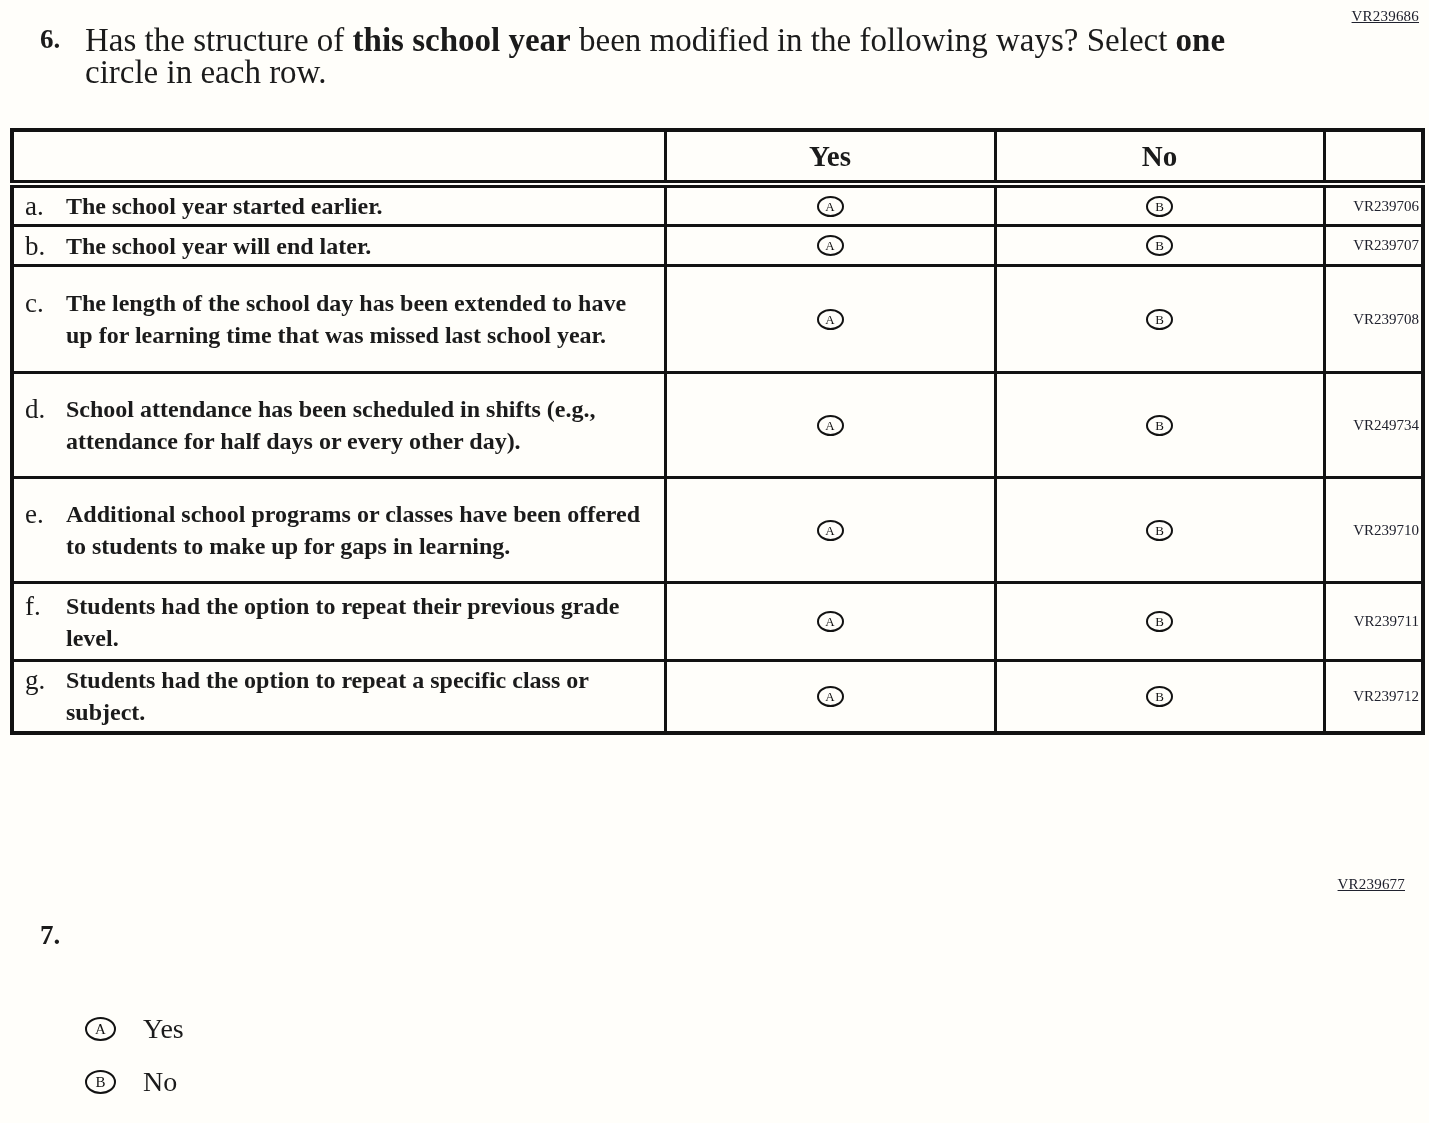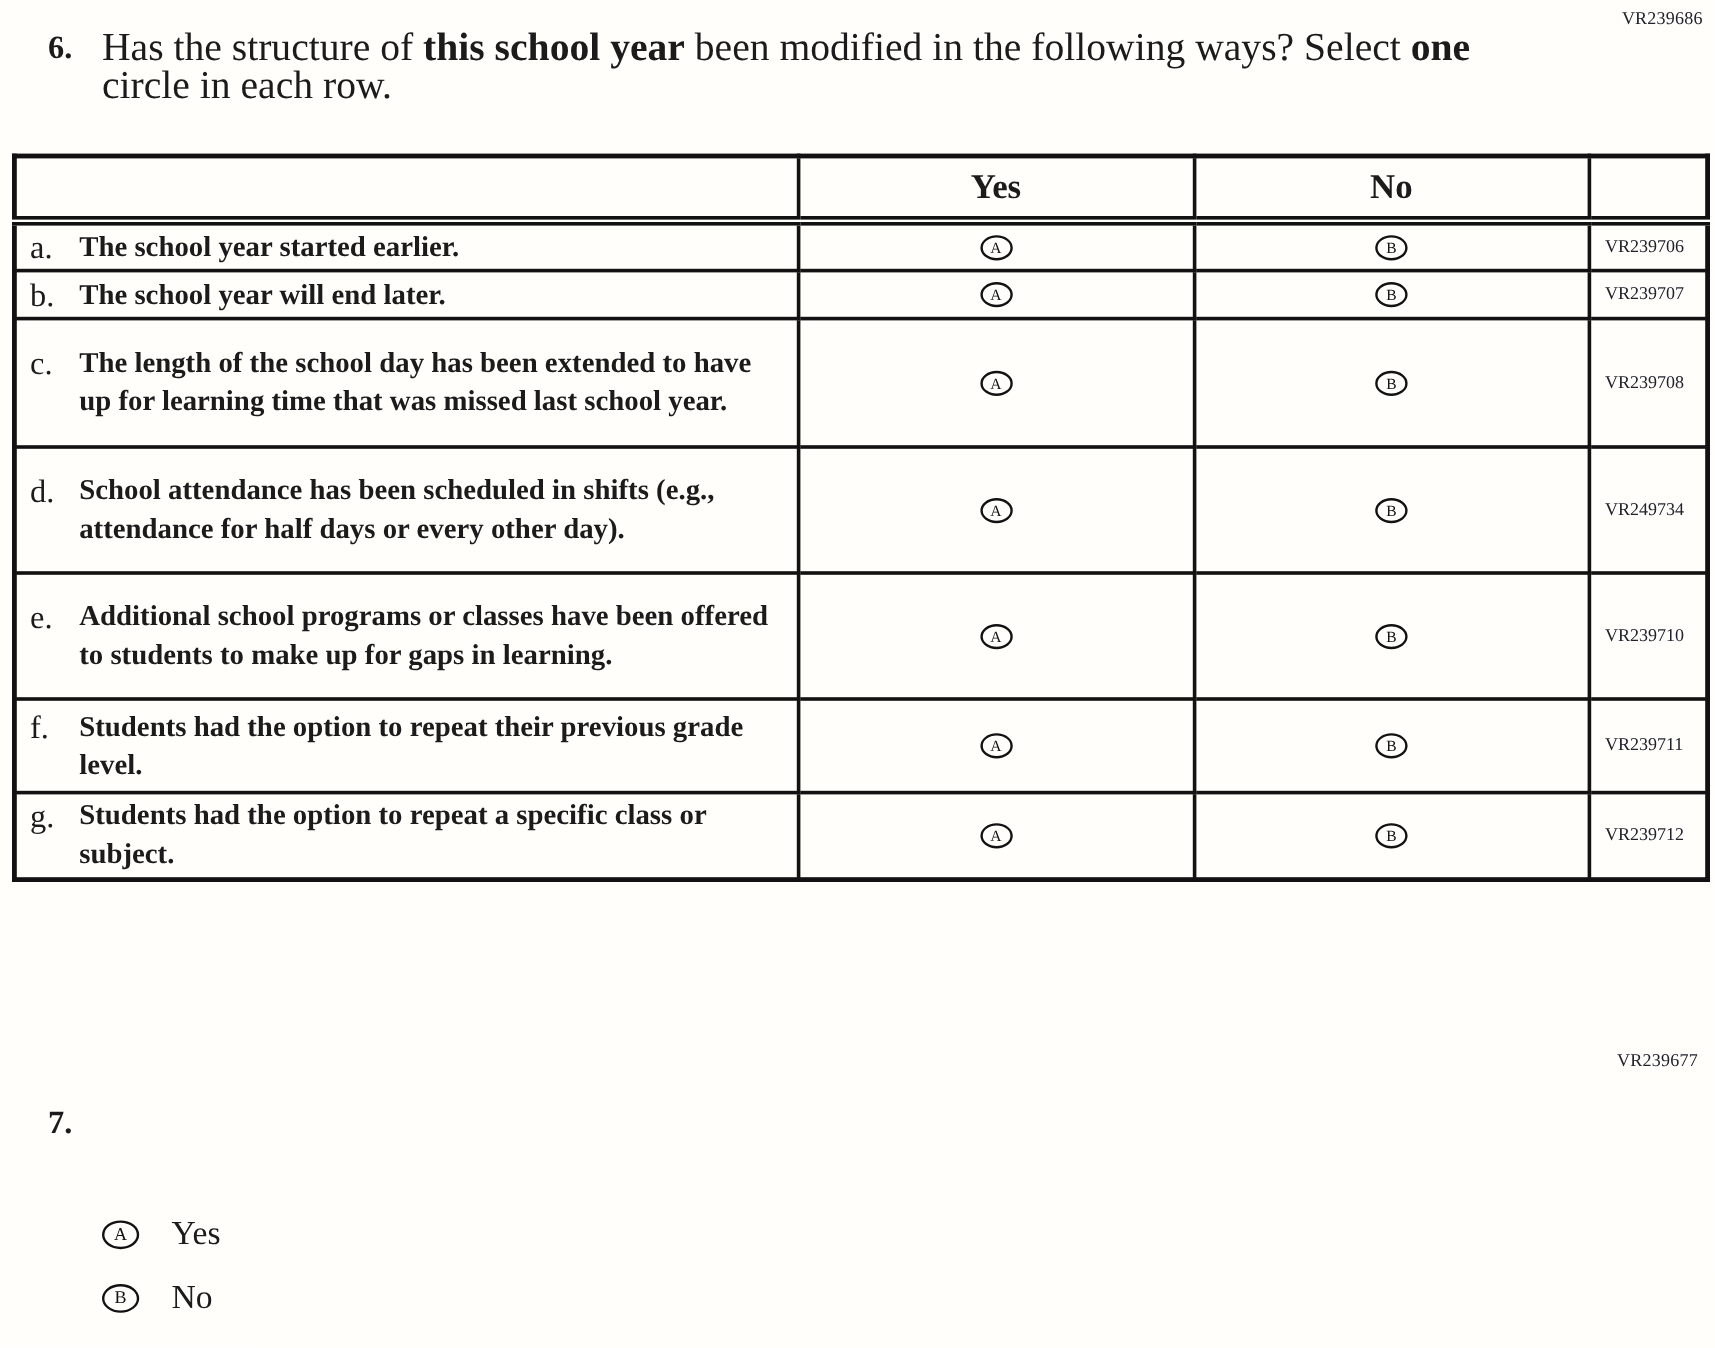--- a/index.html
+++ b/index.html
@@ -13,23 +13,24 @@
     width: 1429px;
     height: 1123px;
     background: #fffefa;
     overflow: hidden;
   }
   .vr-code {
     position: absolute;
     font-size: 15px;
     letter-spacing: 0.2px;
     color: #20222e;
+    text-decoration: underline;
   }
   .vr-top { top: 8px; right: 10px; }
-  .vr-mid { top: 876px; right: 14px; }
+  .vr-mid { top: 876px; right: 24px; }
 
   
   .question {
     position: absolute;
     left: 40px;
     display: flex;
     align-items: flex-start;
   }
   .q6 { top: 24px; }
   .q7 { top: 920px; }
@@ -92,25 +93,25 @@
     flex: 1;
     font-size: 24px;
     line-height: 32px;
     font-weight: bold;
   }
   td.opt {
     text-align: center;
     vertical-align: middle;
   }
   td.code {
-    text-align: left;
+    text-align: right;
     vertical-align: middle;
     font-size: 15px;
     color: #20222e;
-    padding: 0 12px;
+    padding: 0 2px;
   }
 
   
   .bubble {
     display: inline-flex;
     align-items: center;
     justify-content: center;
     width: 27px;
     height: 21px;
     border: 2px solid #121212;

